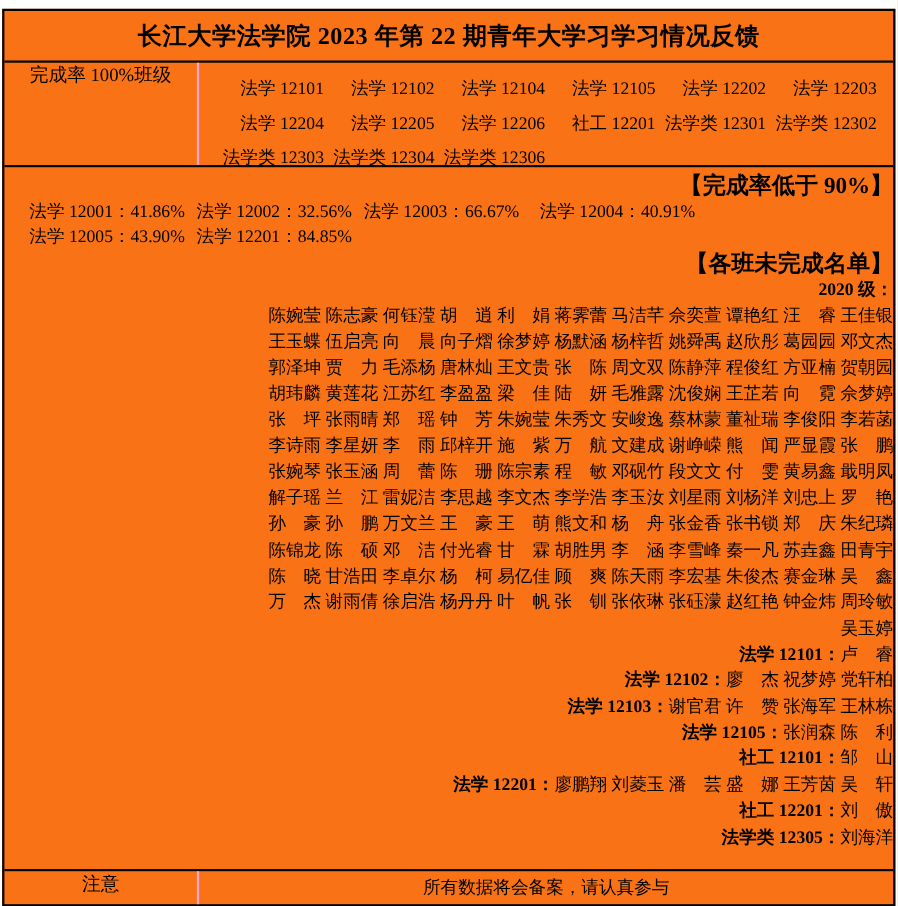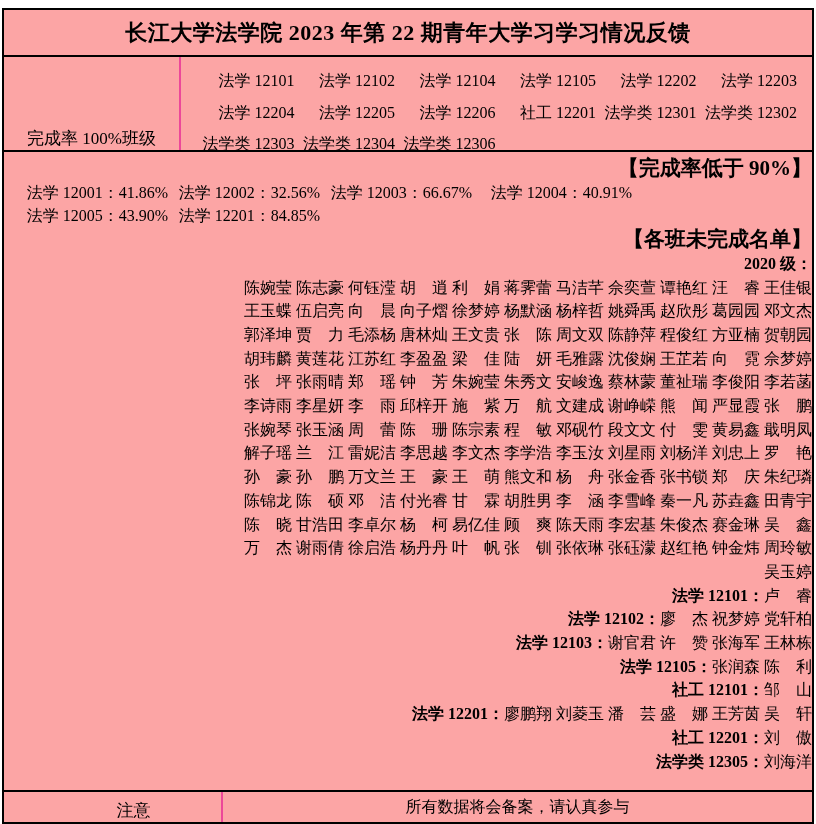--- a/index.html
+++ b/index.html
@@ -7,37 +7,37 @@
     width: 816px; height: 824px;
     background: #ffffff;
     color: #000000;
     font-family: "Liberation Serif", "DejaVu Serif", serif;
   }
   .doc {
     position: absolute;
     left: 2px; top: 8px;
     width: 812px;
     border: 2px solid #000;
-    background: #fca5a5;
+    background: #f97316;
   }
   .row { display: flex; border-bottom: 2px solid #000; }
   .row:last-child { border-bottom: none; }
 
   
   .title-row { height: 47px; align-items: center; justify-content: center; }
   .title {
     font-size: 22px; font-weight: bold; text-align: center;
     letter-spacing: 0.5px; line-height: 45px; width: 100%;
   }
 
   
   .label-cell {
     width: 177px; flex: 0 0 177px;
-    border-right: 2px solid #ec4899;
-    display: flex; align-items: flex-end; justify-content: center;
+    border-right: 2px solid #f9a8d4;
+    display: flex; align-items: flex-start; justify-content: center;
     font-size: 17px; text-align: center;
   }
   .content-cell { flex: 1 1 auto; overflow: hidden; text-align: right; }
 
   
   .completed-row { height: 95px; }
   .completed-content { padding: 8px 0 0 13px; }
   .class-grid {
     display: grid;
     grid-template-columns: repeat(6, 100.5px);
@@ -52,21 +52,21 @@
   .incomplete-content { padding: 5px 0 0 12px; font-size: 16px; line-height: 23.7px; }
   .hdr { font-size: 21px; font-weight: bold; }
   .bold { font-weight: bold; }
   .rate-list { display: flex; flex-wrap: wrap; max-width: 620px; }
   .rate-item { width: 152px; flex: 0 0 152px; white-space: nowrap; }
   .rate-item:nth-child(4n) { width: 160px; flex: 0 0 160px; }
   .line { white-space: pre; }
   .names { white-space: pre; }
 
   
-  .notice-row { height: 30px; font-size: 16px; margin-left: 42px; }
+  .notice-row { height: 30px; font-size: 16px; }
   .notice-row .label-cell { font-size: 17px; }
   .notice-text {
     flex: 1 1 auto; display: flex;
     align-items: center; justify-content: center;
   }
 </style>
 </head>
 <body>
 
 <div class="doc">

